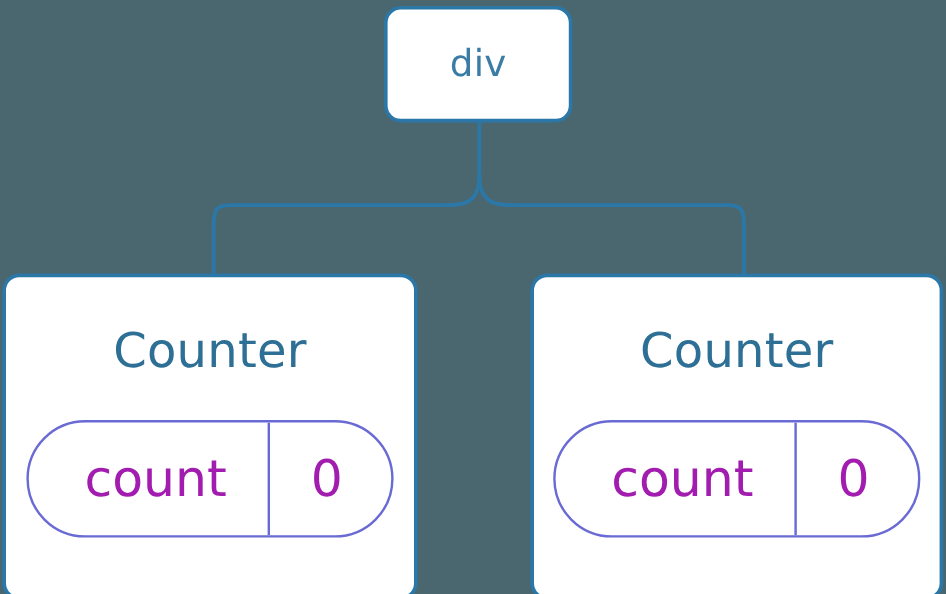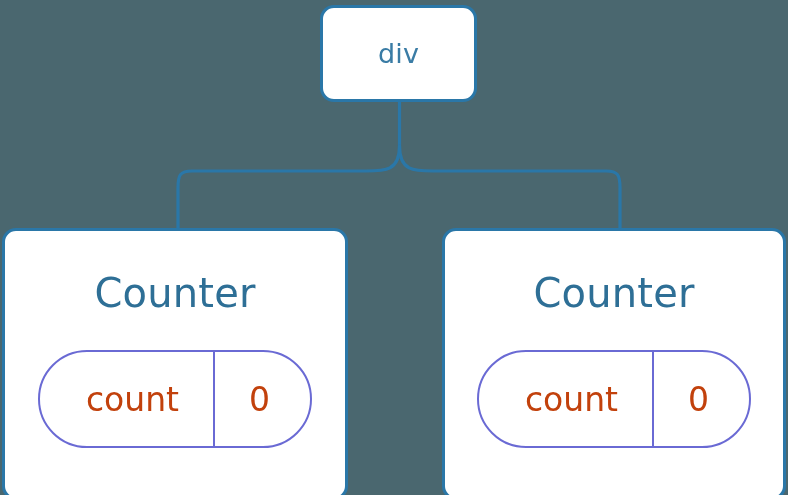--- a/index.html
+++ b/index.html
@@ -47,21 +47,21 @@
 
   
   .node-root {
     left: 320px;
     top: 5px;
     width: 157px;
     height: 97px;
     justify-content: center;
   }
   .node-root .node-title {
-    font-size: 27px;
+    font-size: 31px;
     color: #3a7ca5;
     line-height: 1;
     letter-spacing: 0.2px;
   }
 
   
   .node-child {
     top: 228px;
     height: 272px;
     padding-top: 42px;
@@ -85,22 +85,22 @@
     border: 2px solid #6a6ad4;
     border-radius: 999px;
     background: #ffffff;
     box-sizing: border-box;
     overflow: hidden;
   }
   .pill-key, .pill-val {
     display: flex;
     align-items: center;
     justify-content: center;
-    color: #c2410c;
-    font-size: 33px;
+    color: #a21caf;
+    font-size: 42px;
     line-height: 1;
     box-sizing: border-box;
   }
   .pill-key {
     padding: 0 34px 0 46px;
   }
   .pill-val {
     border-left: 2px solid #6a6ad4;
     padding: 0 40px 0 34px;
     min-width: 40px;

